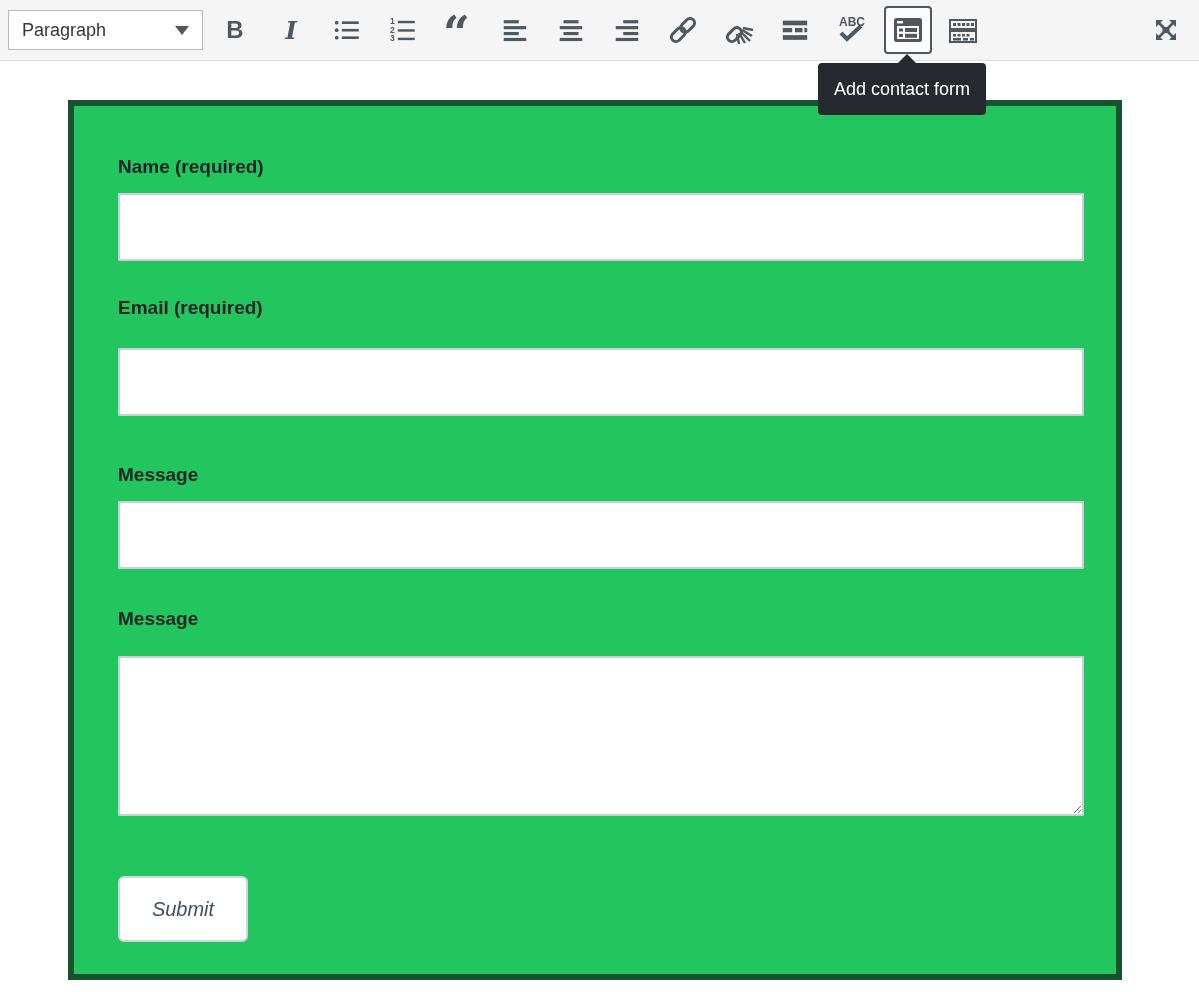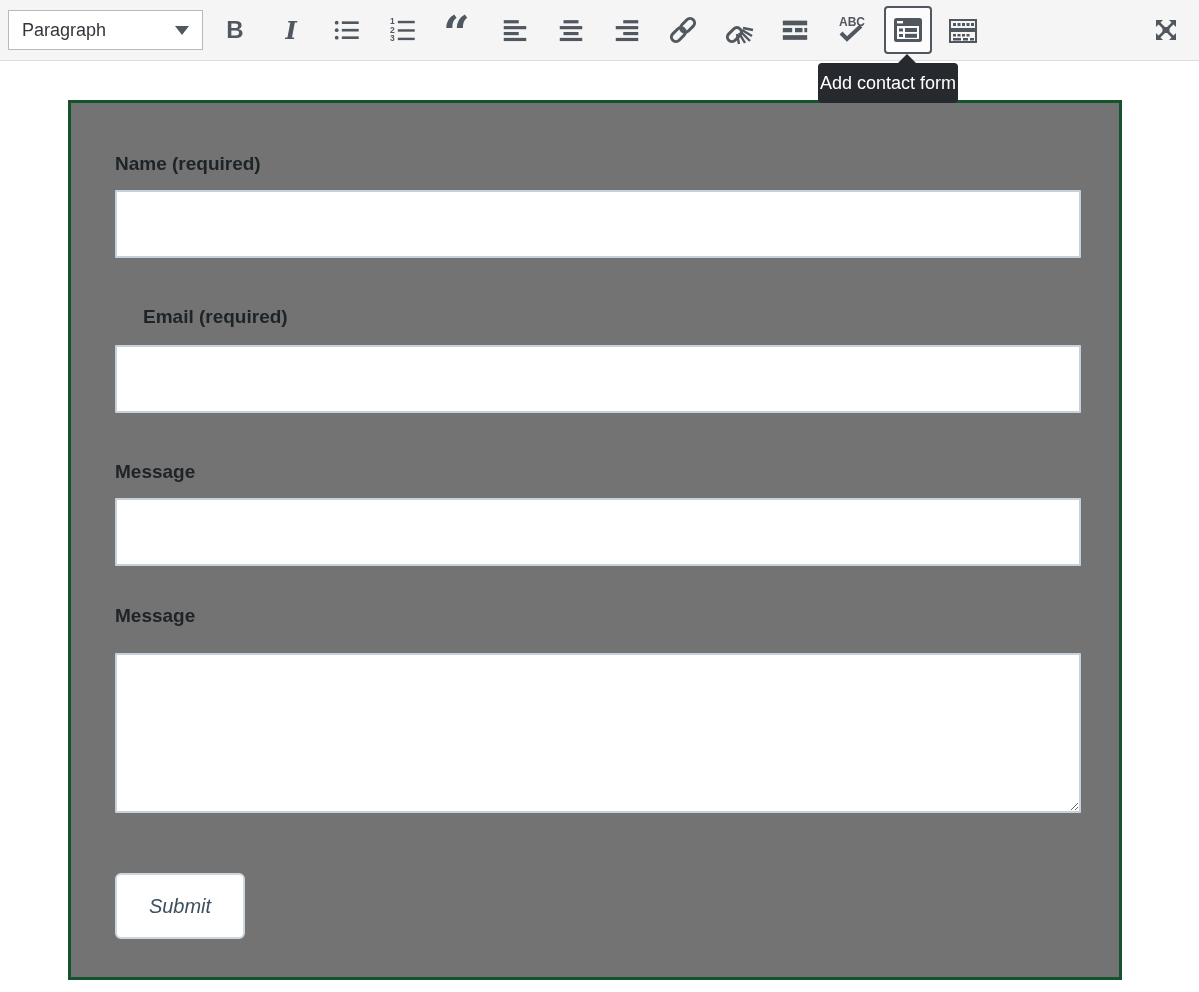--- a/index.html
+++ b/index.html
@@ -39,50 +39,50 @@
     border:2px solid #50575e; border-radius:4px; background:#fcfcfc;
   }
   .tb-btn.kb { margin-left:14px; }
   .tb-btn.fullscreen { margin-left:auto; margin-right:16px; }
   .glyph-b { font-size:24px; font-weight:700; color:#50575e; }
   .glyph-i { font-family:"DejaVu Serif", serif; font-style:italic; font-weight:700; font-size:24px; color:#50575e; }
   svg { display:block; }
 
   
   .tooltip {
-    position:absolute; left:818px; top:63px; height:40px;
+    position:absolute; left:818px; top:63px; height:52px;
     background:#26292e; color:#ffffff; border-radius:4px;
-    display:flex; align-items:center; padding:0 2px;
+    display:flex; align-items:center; padding:0 16px;
     font-size:18px; white-space:nowrap; z-index:5;
   }
   .tooltip::before {
     content:""; position:absolute; top:-9px; left:80px;
     border-left:9px solid transparent; border-right:9px solid transparent;
     border-bottom:9px solid #26292e;
   }
 
   
   .form-box {
     position:absolute; left:68px; top:100px; width:1054px; height:880px;
-    background:#737373; border:3px solid #14532d;
+    background:#22c55e; border:6px solid #14532d;
   }
   .field-label {
     position:absolute; left:44px; height:24px; line-height:24px;
     font-size:19px; font-weight:600; color:#1d2327;
   }
   .field-input, .field-textarea {
     position:absolute; left:44px; width:966px;
     background:#ffffff; border:2px solid #c6d1db; border-radius:1px;
     font-size:18px; color:#32373c; padding:6px 10px;
     font-family:"Liberation Sans", sans-serif;
   }
   .field-input { height:68px; }
   .field-textarea { height:160px; }
   .lbl-0 { top:49px; }  .inp-0 { top:87px; }
-  .lbl-1 { top:202px;margin-left:28px; } .inp-1 { top:242px; }
+  .lbl-1 { top:190px; } .inp-1 { top:242px; }
   .lbl-2 { top:357px; } .inp-2 { top:395px; }
   .lbl-3 { top:501px; } .inp-3 { top:550px; }
   .submit-btn {
     position:absolute; left:44px; top:770px; width:130px; height:66px;
     background:#ffffff; border:2px solid #ccd7e0; border-radius:6px;
     font-size:20px; color:#3e4f5e; cursor:pointer;
     font-family:"Liberation Sans", sans-serif;
     font-style:italic;
   }
 </style>

